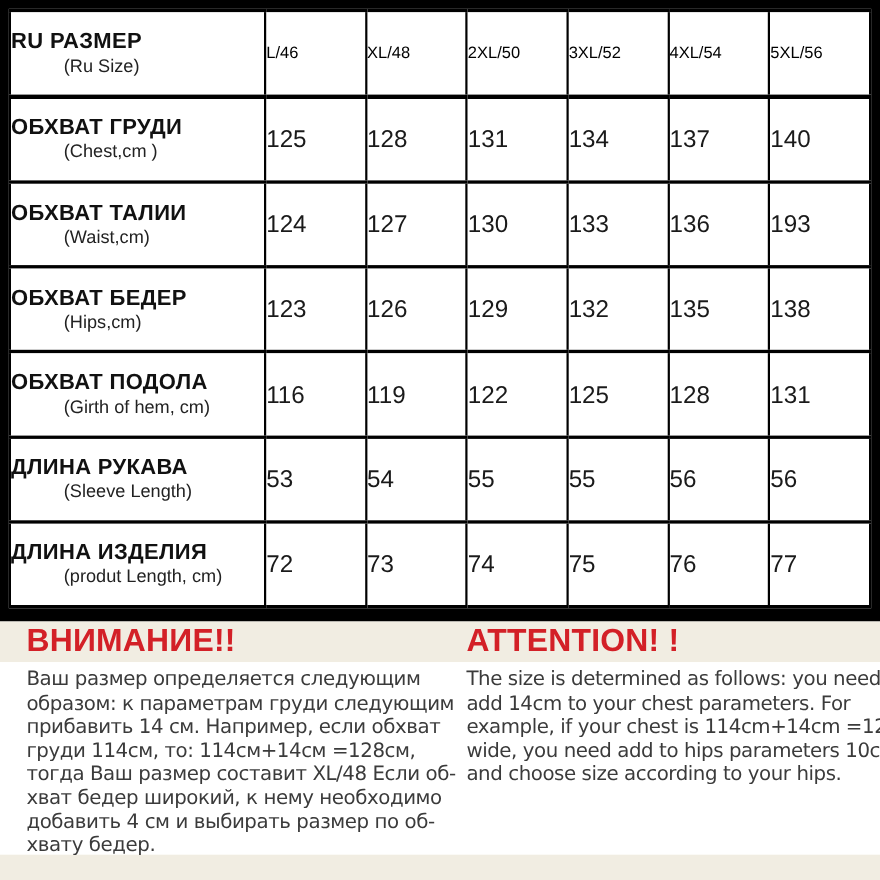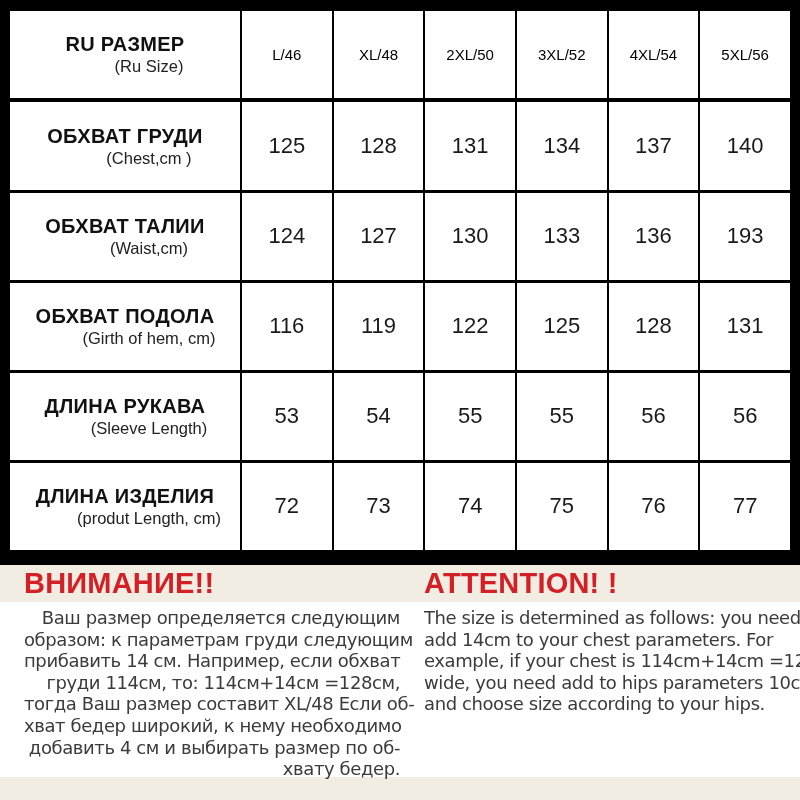--- a/index.html
+++ b/index.html
@@ -4,36 +4,36 @@
 <style>
   * { margin:0; padding:0; box-sizing:border-box; }
   html,body { width:800px; height:800px; background:#ffffff; overflow:hidden;
               font-family:"Liberation Sans", sans-serif; }
 
   
   .table-wrap { background:#000; padding:8px 8px 12px 8px; height:565px; }
   table.size-table { width:100%; height:100%; border-collapse:collapse; table-layout:fixed; background:#fff; }
   .size-table td { border-top:3px solid #000; border-bottom:3px solid #000;
                    border-left:2px solid #000; border-right:2px solid #000;
-                   text-align:center; vertical-align:middle; background:#fff; }
+                   vertical-align:middle; background:#fff; }
   .size-table tr.header-row td { border-bottom:4px solid #000; }
   .size-table col.label-col { width:232px; }
   .row-label { font-weight:bold; font-size:20px; color:#111; line-height:23px; letter-spacing:0.3px; }
   .row-sublabel { font-weight:normal; font-size:16.5px; color:#222; line-height:20px;padding-left:48px; }
   .size-cell { font-size:15px; color:#000000; }
   .num-cell { font-size:22px; color:#1a1a1a; }
 
   
   .heading-band { height:37px; background:#f1ede2; display:flex; align-items:center; }
   .heading-ru { margin-left:24px; width:376px; }
   .heading-en { margin-left:24px; width:360px; }
   .red-heading { color:#d32027; font-weight:bold; font-size:29px; letter-spacing:0.2px;
                  font-family:"Liberation Sans", sans-serif; white-space:nowrap; }
   .notes-body { height:175px; background:#ffffff; display:flex; padding-top:5px; }
-  .col-ru { margin-left:24px; width:376px;text-align:right; }
+  .col-ru { margin-left:24px; width:376px; }
   .col-en { margin-left:24px; width:376px; }
   .note-line { font-family:"DejaVu Sans", sans-serif; font-size:18px; line-height:21.6px;
                color:#3b3b3b; white-space:nowrap; letter-spacing:-0.4px; }
   .footer-band { height:23px; background:#f1ede2; }
 </style>
 </head>
 <body>
 
 <div class="table-wrap">
   <table class="size-table">
@@ -79,20 +79,32 @@
         <div class="row-sublabel">(Waist,cm)</div>
       </td>
       <td class="num-cell">124</td>
       <td class="num-cell">127</td>
       <td class="num-cell">130</td>
       <td class="num-cell">133</td>
       <td class="num-cell">136</td>
       <td class="num-cell">193</td>
     </tr>
 
+    <tr>
+      <td>
+        <div class="row-label">ОБХВАТ БЕДЕР</div>
+        <div class="row-sublabel">(Hips,cm)</div>
+      </td>
+      <td class="num-cell">123</td>
+      <td class="num-cell">126</td>
+      <td class="num-cell">129</td>
+      <td class="num-cell">132</td>
+      <td class="num-cell">135</td>
+      <td class="num-cell">138</td>
+    </tr>
 
     <tr>
       <td>
         <div class="row-label">ОБХВАТ ПОДОЛА</div>
         <div class="row-sublabel">(Girth of hem, cm)</div>
       </td>
       <td class="num-cell">116</td>
       <td class="num-cell">119</td>
       <td class="num-cell">122</td>
       <td class="num-cell">125</td>

